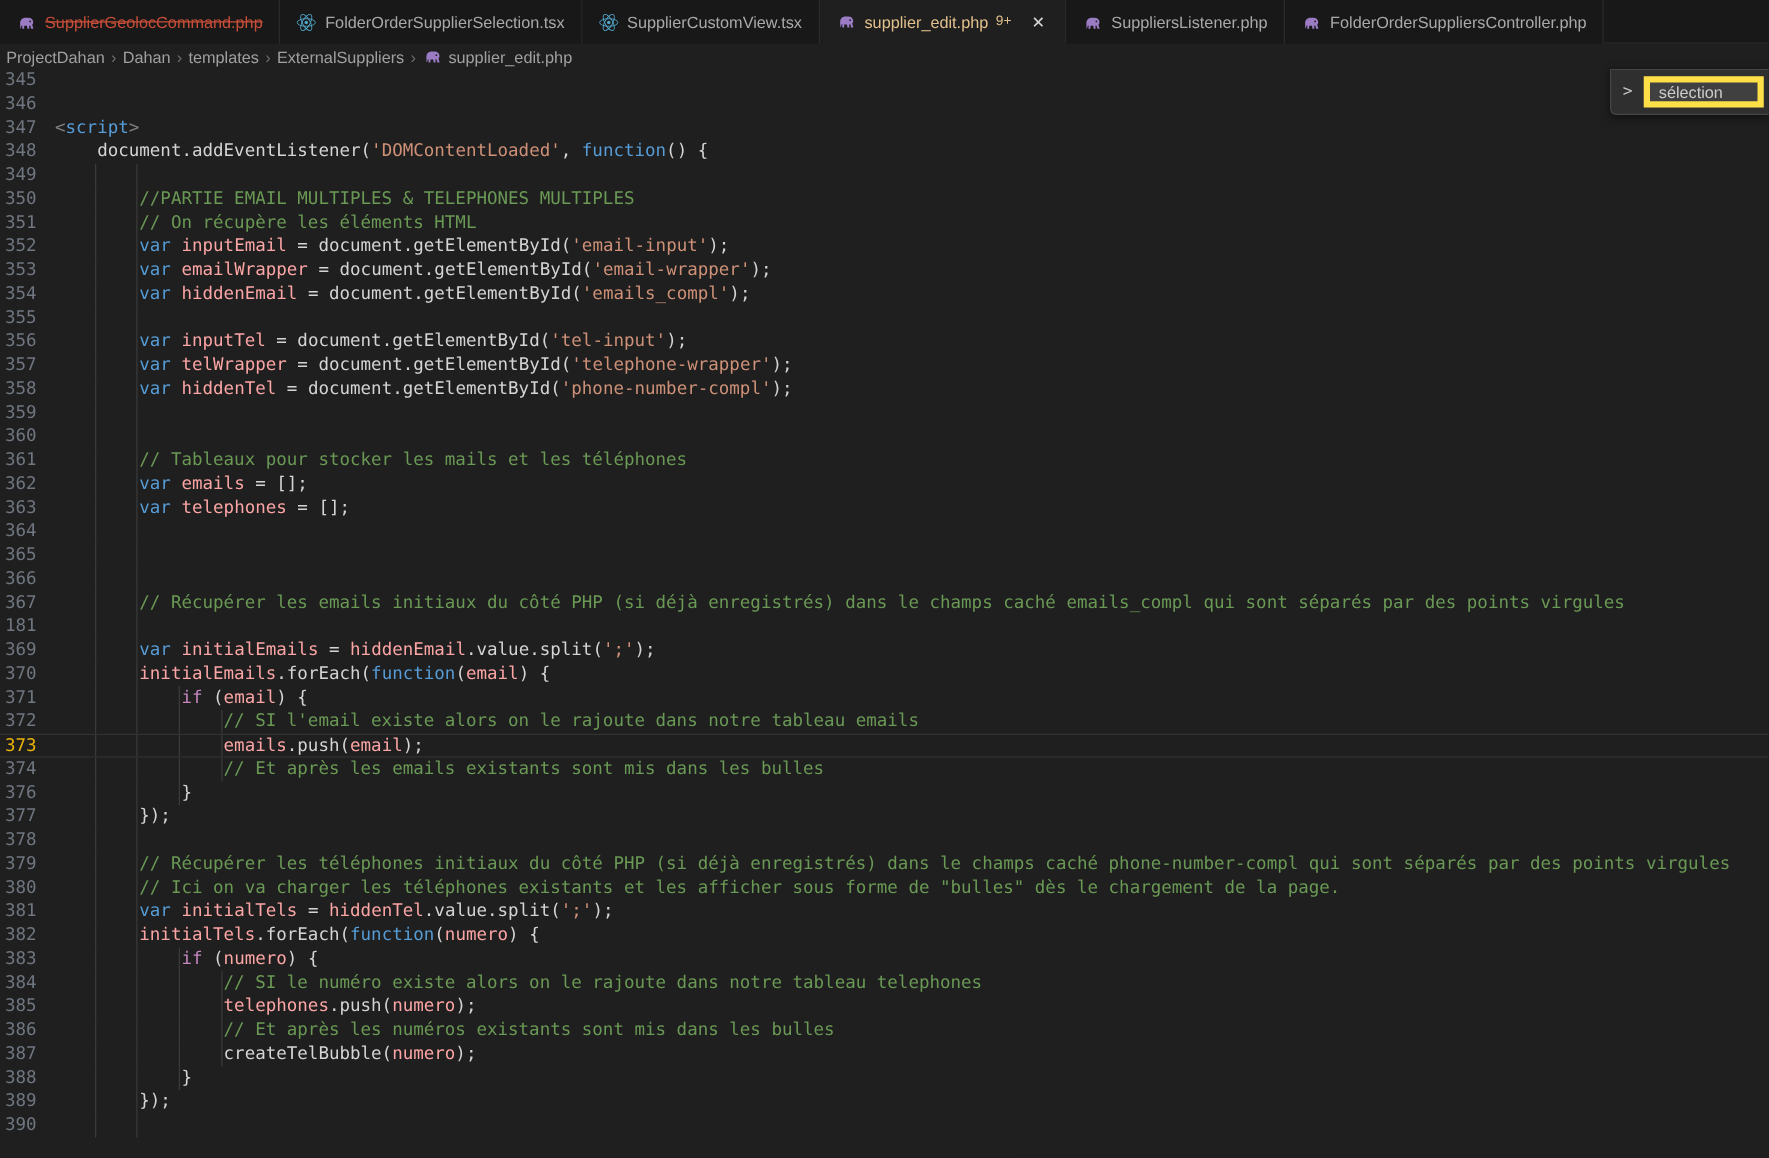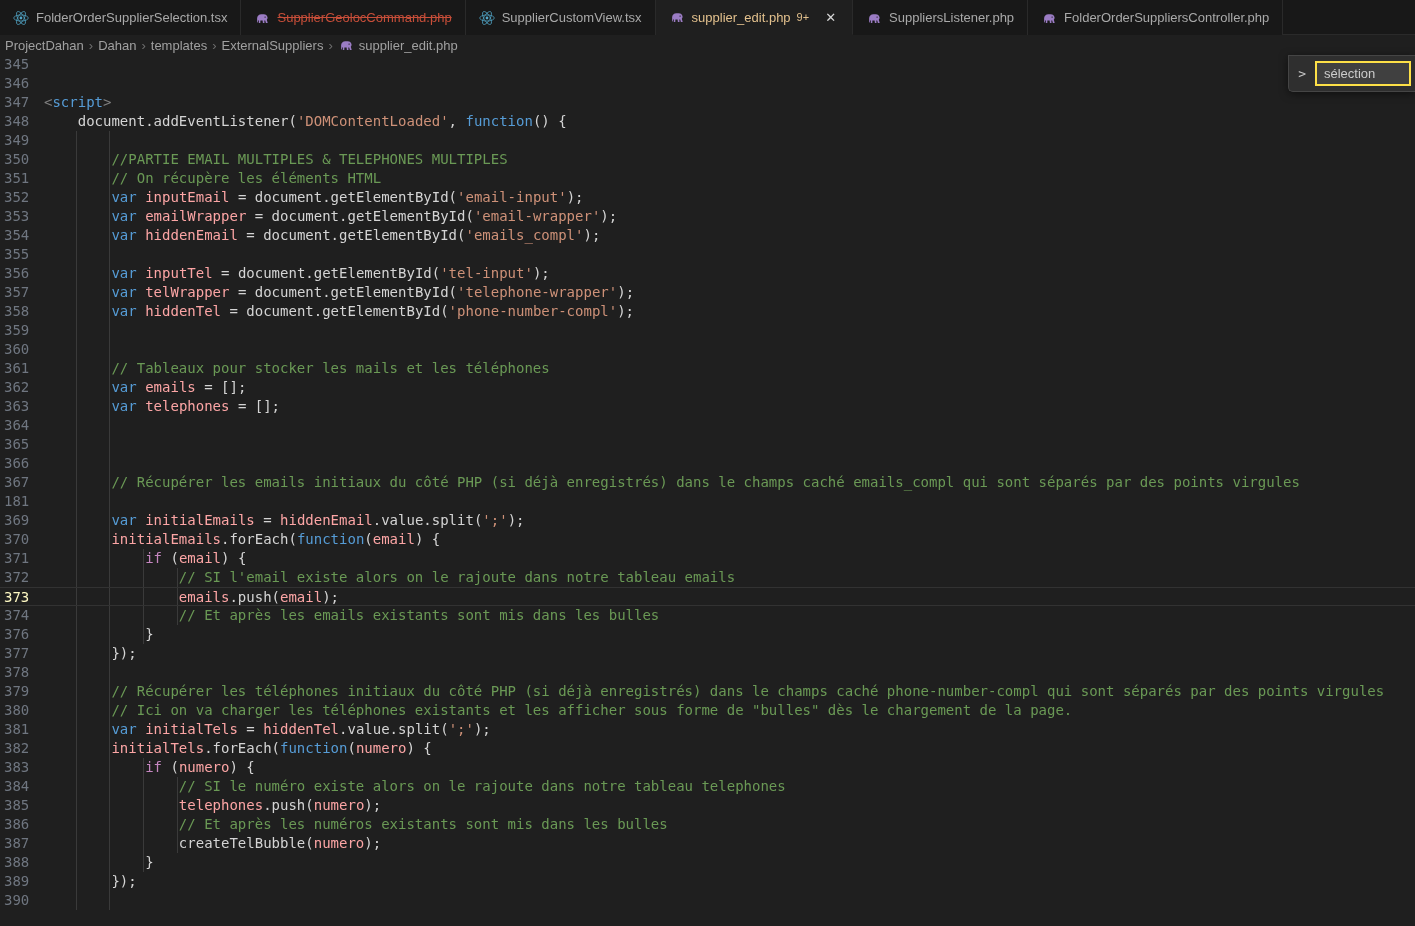--- a/index.html
+++ b/index.html
@@ -23,64 +23,64 @@
   .breadcrumbs { display:flex; align-items:center; height:20px; background:#1f1f1f;
                  padding-left:5px; font-size:13px; color:#a0a0a0; gap:5px; white-space:nowrap; }
   .breadcrumbs .sep { color:#6e6e6e; font-size:13px; }
   .breadcrumbs .crumb { cursor:pointer; display:flex; align-items:center; gap:5px; }
 
   
   .editor { position:relative; height:871px; overflow:hidden; background:#1f1f1f;
             font-family:"DejaVu Sans Mono", monospace; font-size:14px; }
   .line { display:flex; height:19px; line-height:19px; }
   .line.active { border-top:1px solid #323232; border-bottom:1px solid #323232; }
-  .line.active .ln { color:#fef9c3; }
+  .line.active .ln { color:#eab308; }
   .ln { flex:0 0 44px; padding-left:4px; color:#6f7680; font-size:14px; }
   .code { position:relative; flex:1; white-space:pre; }
   .ig { position:absolute; top:0; bottom:0; width:1px; background:#3a3a3a; transform:translateX(-2px); }
   .tk-kw  { color:#569cd6;margin-top:37px; }
   .tk-ctl { color:#c586c0; }
   .tk-var { color:#fca5a5; }
   .tk-str { color:#ce9178; }
   .tk-cmt { color:#6a9955; }
   .tk-pln { color:#d4d4d4; }
   .tk-gray{ color:#808080; }
 
   
   .find-widget { position:absolute; top:55px; right:0; height:37px; display:flex;
                  align-items:center; gap:7px; padding:0 4px 0 7px; background:#2f2f2f;
                  border:1px solid #454545; border-right:none;
                  border-bottom-left-radius:5px; box-shadow:0 2px 8px rgba(0,0,0,.5); z-index:5; }
   .find-toggle { color:#c5c5c5; font-size:13px; padding:0 2px; cursor:pointer;
                  font-family:"DejaVu Sans Mono", monospace; }
-  .find-input { width:96px; height:25px; background:#404040; border:2px solid #fde047;
+  .find-input { width:96px; height:25px; background:#404040; border:5px solid #fde047;
                 color:#cccccc; font-size:13px; padding:0 7px;
                 font-family:"Liberation Sans", sans-serif; outline:none; }
 </style>
 </head>
 <body>
 
 <div class="tabbar" id="tabbar">
+    <div class="tab deleted">
+      <svg width="16" height="16" viewBox="0 0 16 16">
+      <path fill="#9b7cc4" d="M3.2 13 3.1 8.6C3.1 5.9 4.9 4.2 7.4 4.2h2.2c2.4 0 4 1.5 4 3.6 0 .8-.3 1.4-.8 1.9l.9 3.3h-1.8l-.7-2.6-.9.1.2 2.5H8.9l-.3-2.4H6.4L6.3 13H4.8l.1-2.6-.6-.1c-.1 1-.5 1.9-1.1 2.7z"></path>
+      <circle fill="#1f1f1f" cx="11.1" cy="7.1" r=".7"></circle>
+      </svg>
+      <span class="label">SupplierGeolocCommand.php</span>
+    </div>
     <div class="tab">
       <svg width="16" height="16" viewBox="-11 -11 22 22">
       <circle r="1.9" fill="#52a7c9"></circle>
       <g stroke="#52a7c9" stroke-width="1" fill="none">
         <ellipse rx="10" ry="4.2"></ellipse>
         <ellipse rx="10" ry="4.2" transform="rotate(60)"></ellipse>
         <ellipse rx="10" ry="4.2" transform="rotate(120)"></ellipse>
       </g>
       </svg>
       <span class="label">FolderOrderSupplierSelection.tsx</span>
-    </div>
-    <div class="tab deleted">
-      <svg width="16" height="16" viewBox="0 0 16 16">
-      <path fill="#9b7cc4" d="M3.2 13 3.1 8.6C3.1 5.9 4.9 4.2 7.4 4.2h2.2c2.4 0 4 1.5 4 3.6 0 .8-.3 1.4-.8 1.9l.9 3.3h-1.8l-.7-2.6-.9.1.2 2.5H8.9l-.3-2.4H6.4L6.3 13H4.8l.1-2.6-.6-.1c-.1 1-.5 1.9-1.1 2.7z"></path>
-      <circle fill="#1f1f1f" cx="11.1" cy="7.1" r=".7"></circle>
-      </svg>
-      <span class="label">SupplierGeolocCommand.php</span>
     </div>
     <div class="tab">
       <svg width="16" height="16" viewBox="-11 -11 22 22">
       <circle r="1.9" fill="#52a7c9"></circle>
       <g stroke="#52a7c9" stroke-width="1" fill="none">
         <ellipse rx="10" ry="4.2"></ellipse>
         <ellipse rx="10" ry="4.2" transform="rotate(60)"></ellipse>
         <ellipse rx="10" ry="4.2" transform="rotate(120)"></ellipse>
       </g>
       </svg>

